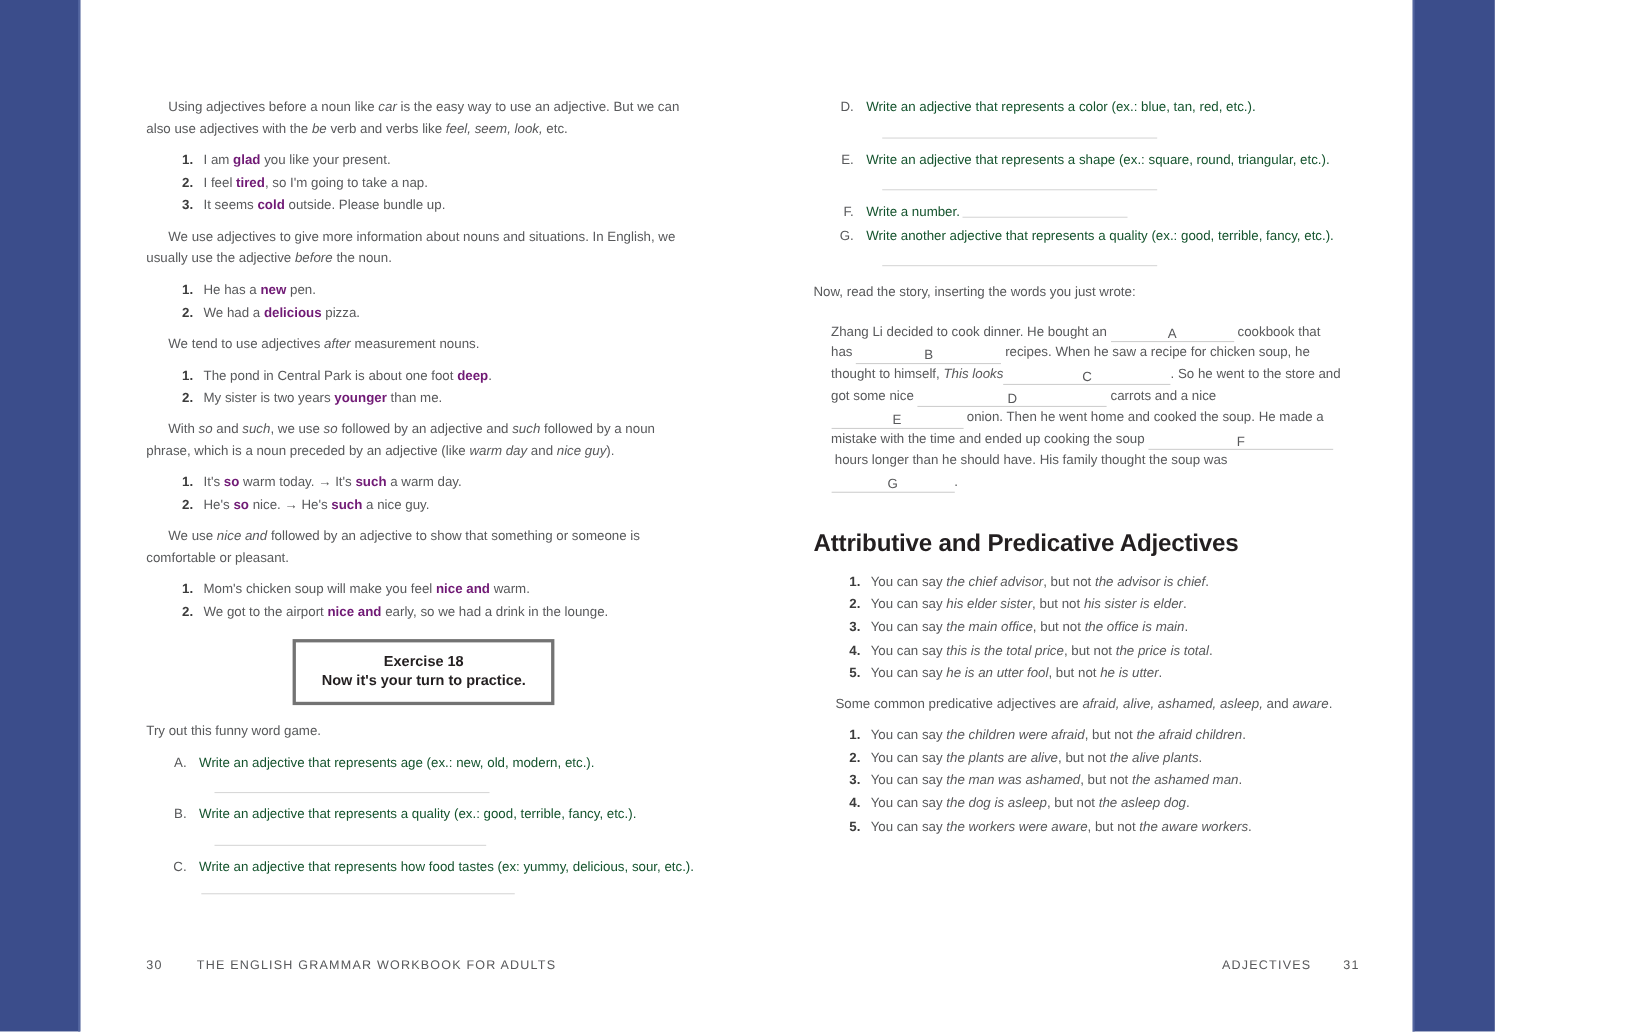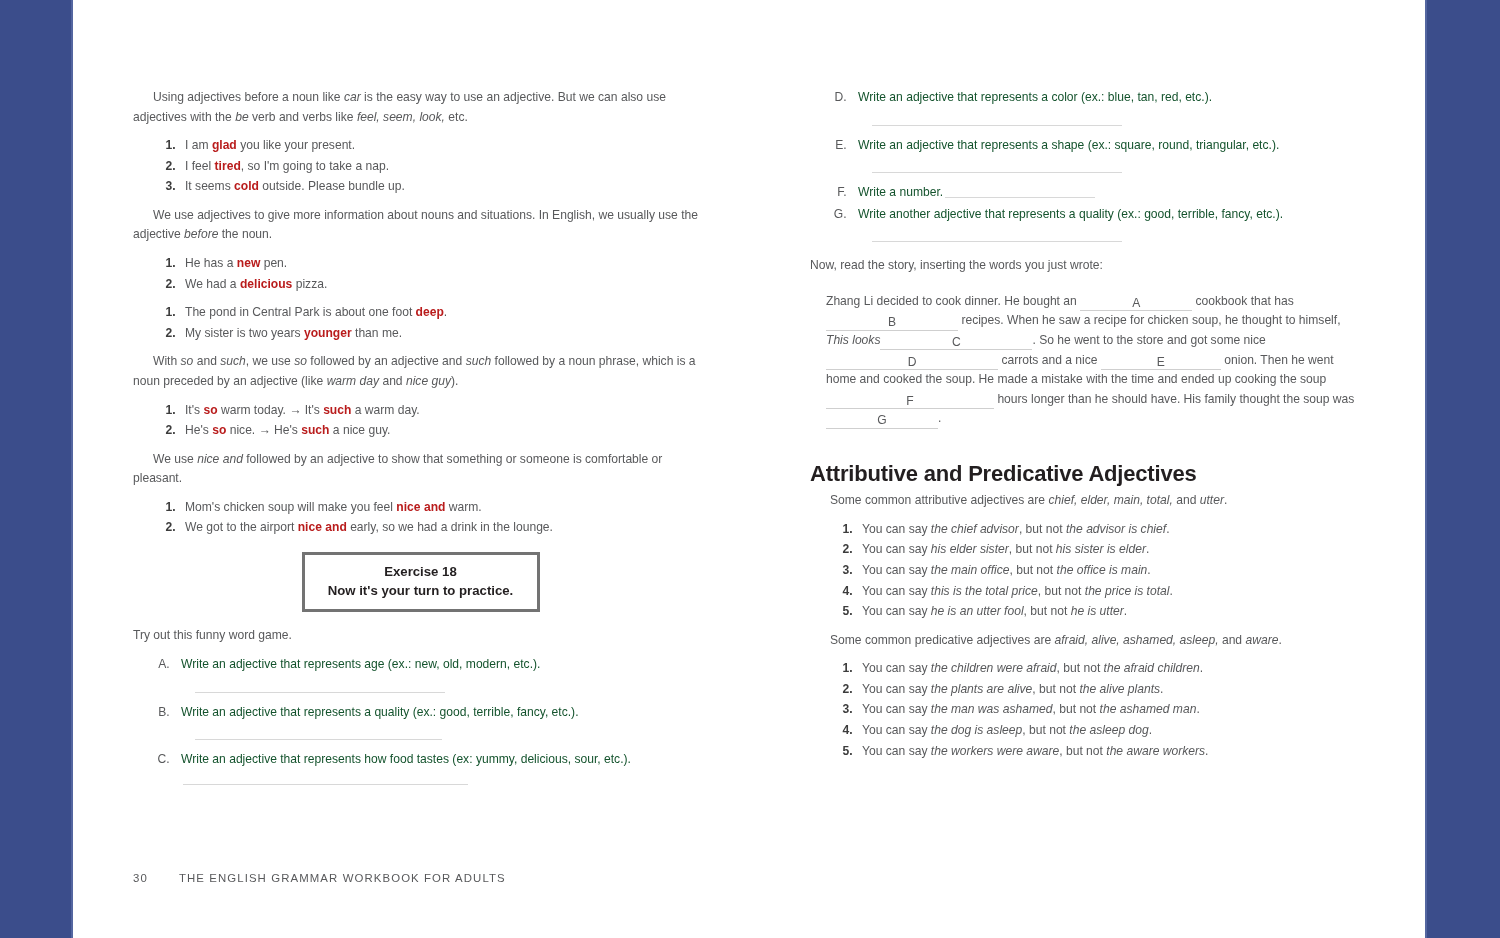--- a/index.html
+++ b/index.html
@@ -2,21 +2,21 @@
 <html><head>
 <meta charset="utf-8">
 <style>
   html, body {
     margin: 0;
     padding: 0;
     background: #ffffff;
   }
   .sheet {
     position: relative;
-    width: 1500px;
+    width: 1359px;
     height: 938px;
     background: #ffffff;
     overflow: hidden;
     font-family: "Liberation Sans", sans-serif;
   }
   .band {
     position: absolute;
     top: 0;
     bottom: 0;
     background: #3b4d8b;
@@ -110,21 +110,21 @@
   }
   .ansline-inline {
     display: inline-block;
     width: 285px;
     border-bottom: 1px solid #d8d8d8;
     vertical-align: -2px;
     margin-left: 2px;
   }
   .ansline-narrow { max-width: 247px; }
 
-  b, strong { color: #b91c1c; font-weight: bold; }
+  b, strong { color: #701a75; font-weight: bold; }
   i, em { font-style: italic; }
 
   .exbox {
     box-sizing: border-box;
     width: 238px;
     margin: 14px auto 14px auto;
     border: 3px solid #737373;
     padding: 8px 10px 9px 10px;
     text-align: center;
     color: #231f20;
@@ -205,20 +205,23 @@
 
         <p class="para">
           We use adjectives to give more information about nouns and situations. In English, we usually use the adjective <em>before</em> the noun.
         </p>
 
         <ol class="numlist">
           <li>He has a <b>new</b> pen.</li>
           <li>We had a <b>delicious</b> pizza.</li>
         </ol>
 
+        <p class="para">
+          We tend to use adjectives <em>after</em> measurement nouns.
+        </p>
 
         <ol class="numlist">
           <li>The pond in Central Park is about one foot <b>deep</b>.</li>
           <li>My sister is two years <b>younger</b> than me.</li>
         </ol>
 
         <p class="para">
           With <em>so</em> and <em>such</em>, we use <em>so</em> followed by an adjective and <em>such</em> followed by a noun phrase, which is a noun preceded by an adjective (like <em>warm day</em> and <em>nice guy</em>).
         </p>
 
@@ -288,23 +291,20 @@
 
         <p class="para noindent" style="margin-top:14px">Now, read the story, inserting the words you just wrote:</p>
 
         <div class="story">
           <p><span>Zhang Li decided to cook dinner. He bought an</span>&nbsp;<span class="blank b-a">A</span>&nbsp;<span>cookbook that has</span>&nbsp;<span class="blank b-b">B</span>&nbsp;<span>recipes. When he saw a recipe for chicken soup, he thought to himself,</span> <em>This looks</em><span class="blank b-c">C</span><span>. So he went to the store and got some nice</span>&nbsp;<span class="blank b-d">D</span>&nbsp;<span>carrots and a nice</span>&nbsp;<span class="blank b-e">E</span>&nbsp;<span>onion. Then he went home and cooked the soup. He made a mistake with the time and ended up cooking the soup</span>&nbsp;<span class="blank b-f">F</span>&nbsp;<span>hours longer than he should have. His family thought the soup was</span>&nbsp;<span class="blank b-g">G</span><span>.</span></p>
         </div>
 
         <h2 class="sectionhead">Attributive and Predicative Adjectives</h2>
 
 
-        <p class="para" style="margin-top:-9px">
-          Some common attributive adjectives are <em>chief, elder, main, total,</em> and <em>utter</em>.
-        </p>
 
         <ol class="numlist">
           <li>You can say <em>the chief advisor</em>, but not <em>the advisor is chief</em>.</li>
           <li>You can say <em>his elder sister</em>, but not <em>his sister is elder</em>.</li>
           <li>You can say <em>the main office</em>, but not <em>the office is main</em>.</li>
           <li>You can say <em>this is the total price</em>, but not <em>the price is total</em>.</li>
           <li>You can say <em>he is an utter fool</em>, but not <em>he is utter</em>.</li>
         </ol>
 
         <p class="para">
@@ -314,16 +314,20 @@
         <ol class="numlist">
           <li>You can say <em>the children were afraid</em>, but not <em>the afraid children</em>.</li>
           <li>You can say <em>the plants are alive</em>, but not <em>the alive plants</em>.</li>
           <li>You can say <em>the man was ashamed</em>, but not <em>the ashamed man</em>.</li>
           <li>You can say <em>the dog is asleep</em>, but not <em>the asleep dog</em>.</li>
           <li>You can say <em>the workers were aware</em>, but not <em>the aware workers</em>.</li>
         </ol>
 
       </div>
 
+      <div class="footer footer-right">
+        <span>ADJECTIVES</span>
+        <span class="pgnum">31</span>
+      </div>
     </div>
 
   </div>
 </div>
 
 </body></html>

